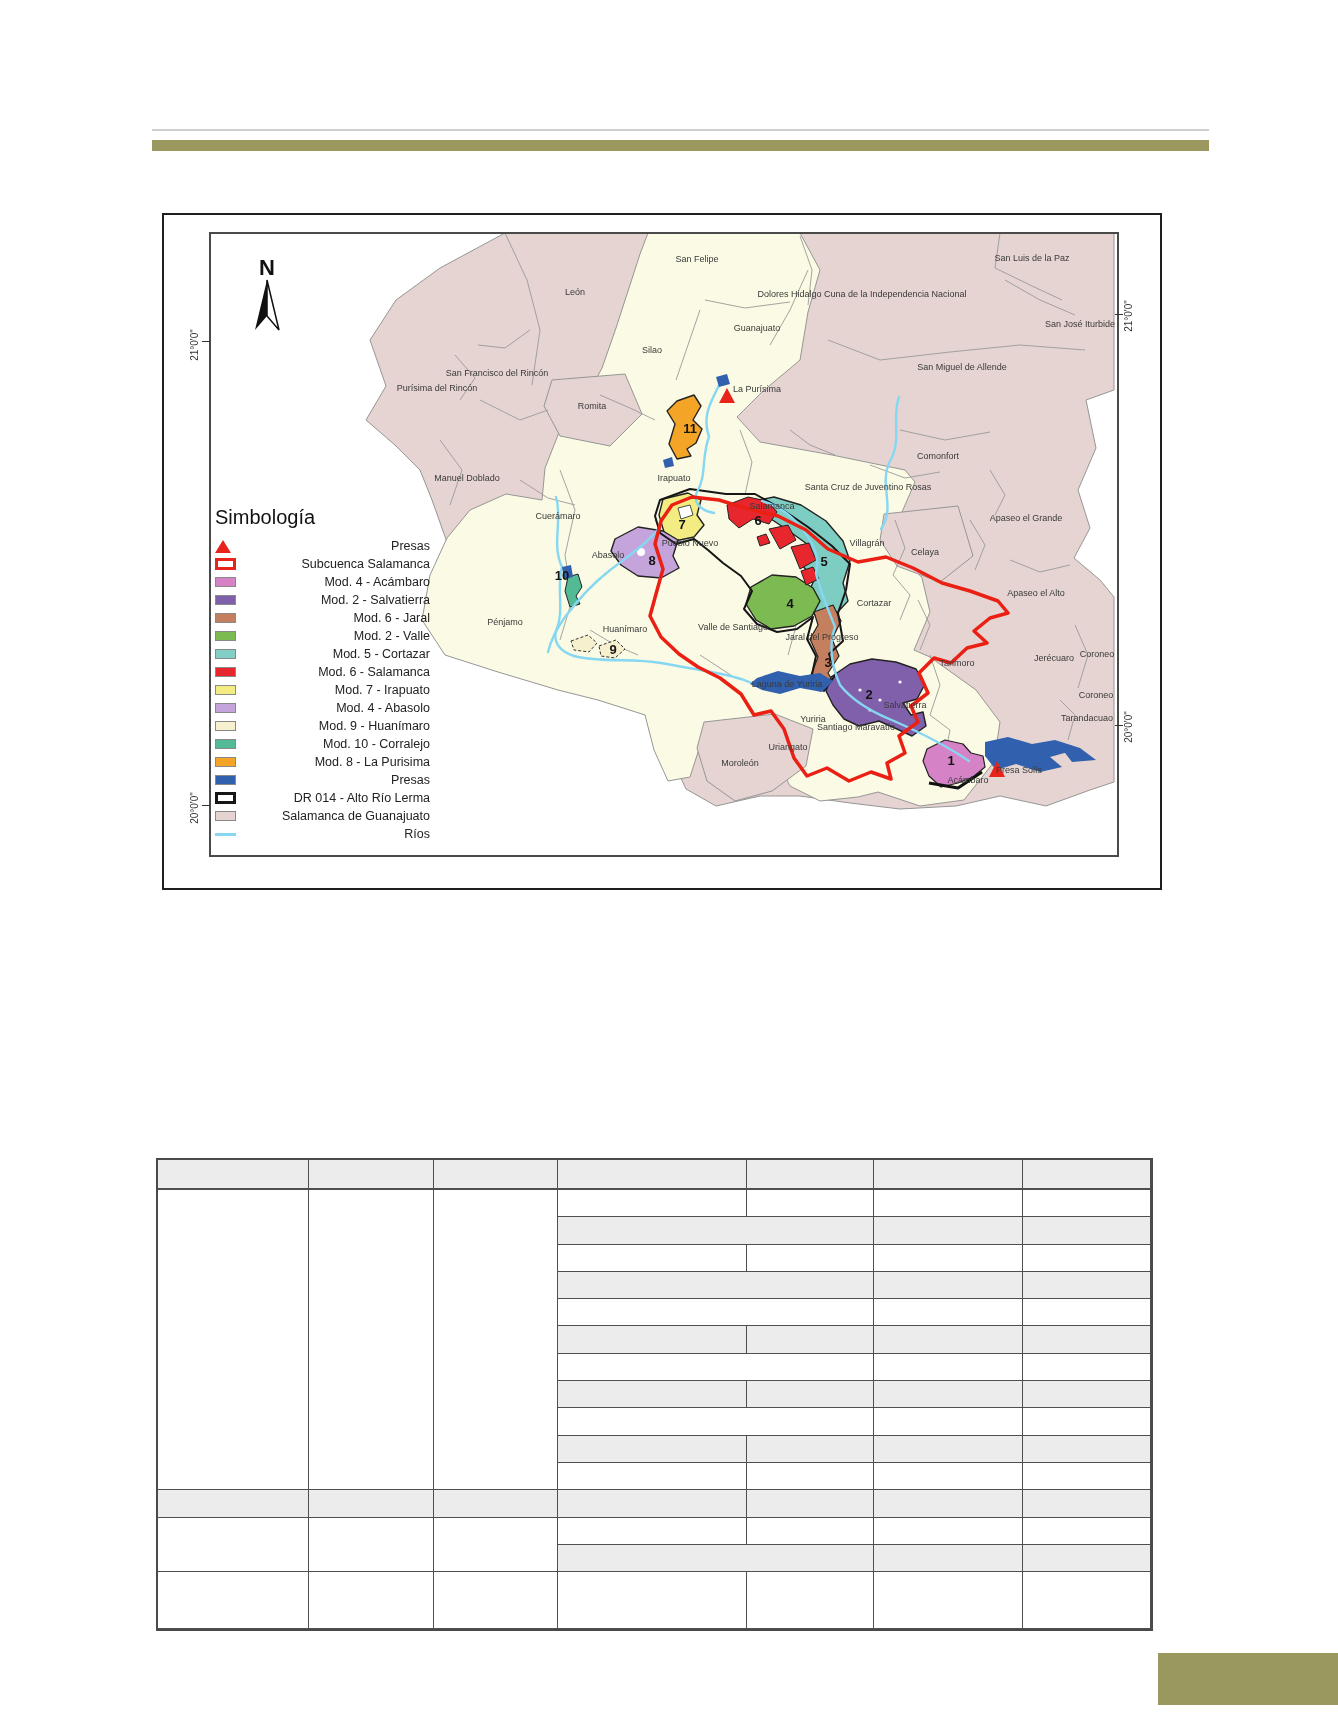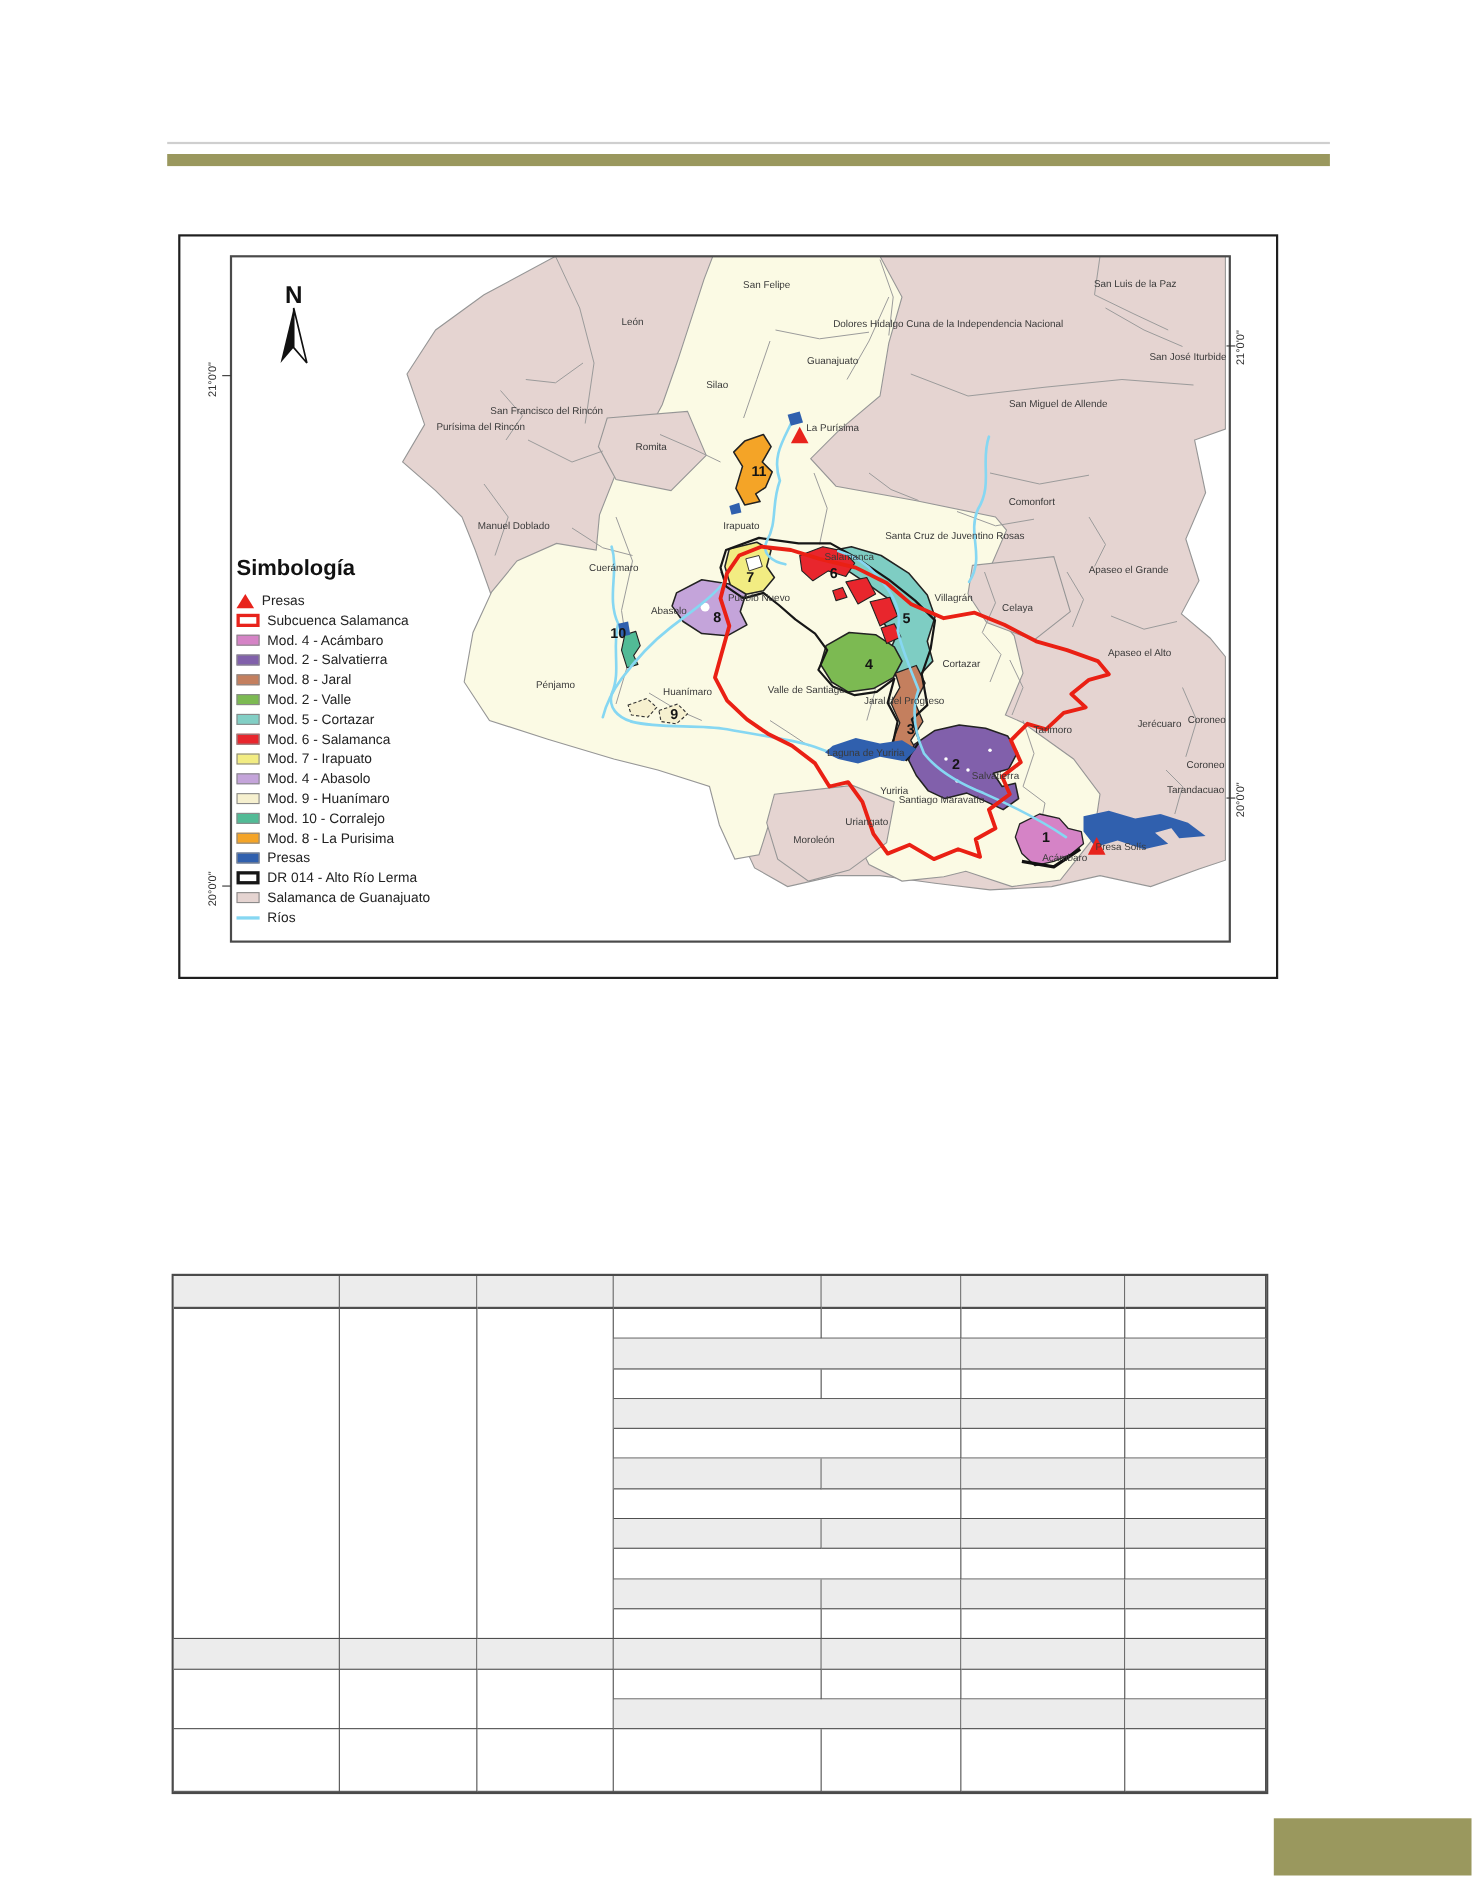--- a/index.html
+++ b/index.html
@@ -13,22 +13,22 @@
   
   .frame-outer{left:162px;top:213px;width:996px;height:673px;border:2px solid #1f1f1f;background:#fff;}
   .frame-inner{left:209px;top:232px;width:906px;height:621px;border:2px solid #4a4a4a;pointer-events:none;}
   .map-svg{left:210px;top:233px;}
 
   .coord{font-size:10px;color:#333;white-space:nowrap;transform:translate(-50%,-50%) rotate(-90deg);}
   .tick{background:#333;}
 
   
   .legend{left:215px;top:506px;width:215px;}
-  .legend-title{font-size:20px;font-weight:bold;color:#111;margin-bottom:8px;}
-  .leg-row{display:flex;align-items:center;height:18px;gap:7px;}
+  .legend-title{font-size:20px;font-weight:normal;color:#111;margin-bottom:8px;}
+  .leg-row{display:flex;align-items:center;height:18px;gap:7px;justify-content:space-between;}
   .leg-label{font-size:12.5px;color:#222;white-space:nowrap;}
   .sw{width:21px;height:10px;flex:none;border:1px solid #8a8a8a;box-sizing:border-box;}
   .sw-line{height:3px;border:none;}
   .sw-outline{height:12px;width:21px;background:#fff;border-width:3px;border-style:solid;}
   .sw-tri{width:0;height:0;background:none;border:none;
           border-left:8px solid transparent;border-right:8px solid transparent;
           border-bottom:13px solid #e8231c;}
 
   
   .place{font-size:9px;fill:#3a3a3a;text-anchor:middle;font-family:"Liberation Sans",sans-serif;}
@@ -246,21 +246,21 @@
         <div class="leg-row">
           <span class="sw" style="background: rgb(213, 131, 198);"></span>
           <span class="leg-label">Mod. 4 - Acámbaro</span>
         </div>
         <div class="leg-row">
           <span class="sw" style="background: rgb(129, 96, 171);"></span>
           <span class="leg-label">Mod. 2 - Salvatierra</span>
         </div>
         <div class="leg-row">
           <span class="sw" style="background: rgb(196, 127, 94);"></span>
-          <span class="leg-label">Mod. 8 - Jaral</span>
+          <span class="leg-label">Mod. 6 - Jaral</span>
         </div>
         <div class="leg-row">
           <span class="sw" style="background: rgb(124, 186, 82);"></span>
           <span class="leg-label">Mod. 2 - Valle</span>
         </div>
         <div class="leg-row">
           <span class="sw" style="background: rgb(130, 207, 197);"></span>
           <span class="leg-label">Mod. 5 - Cortazar</span>
         </div>
         <div class="leg-row">

